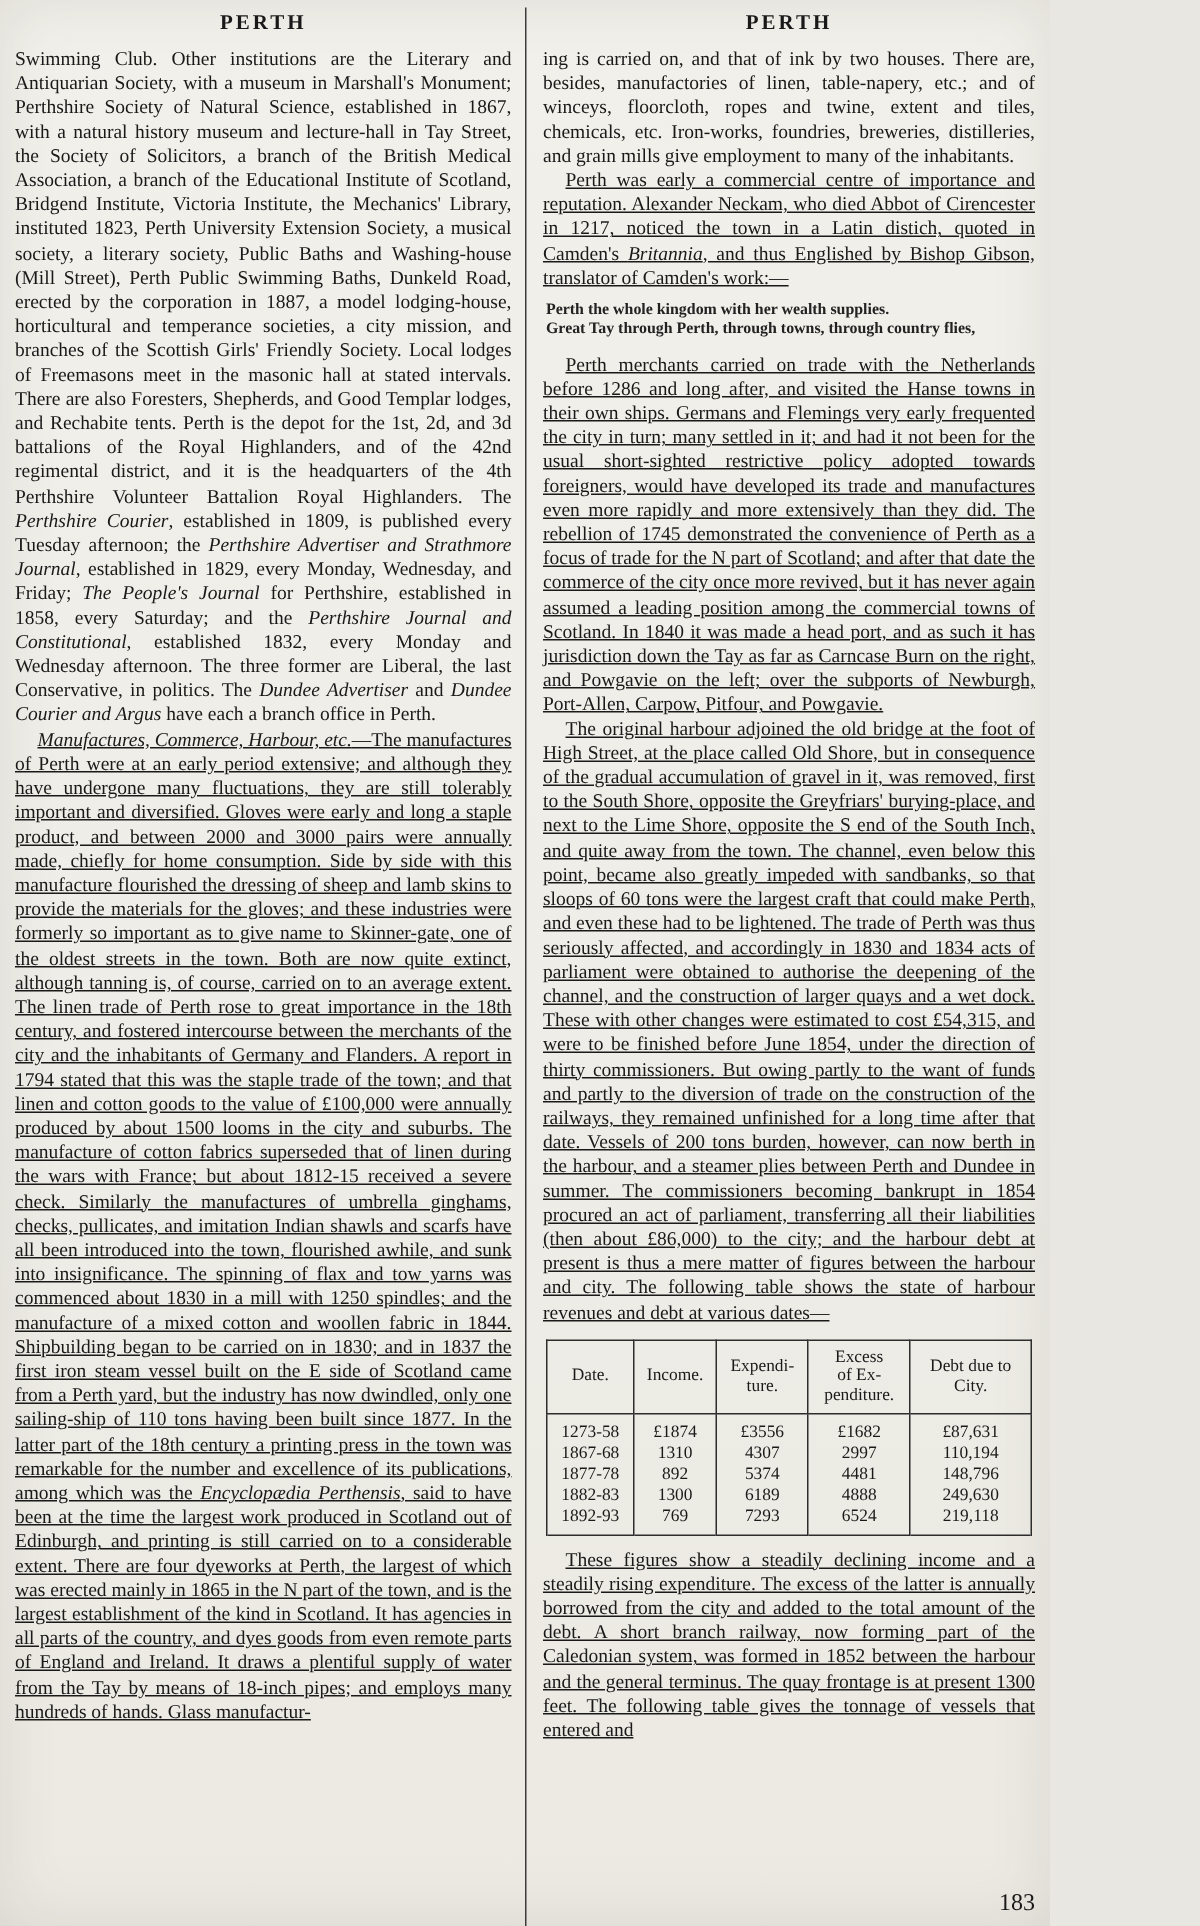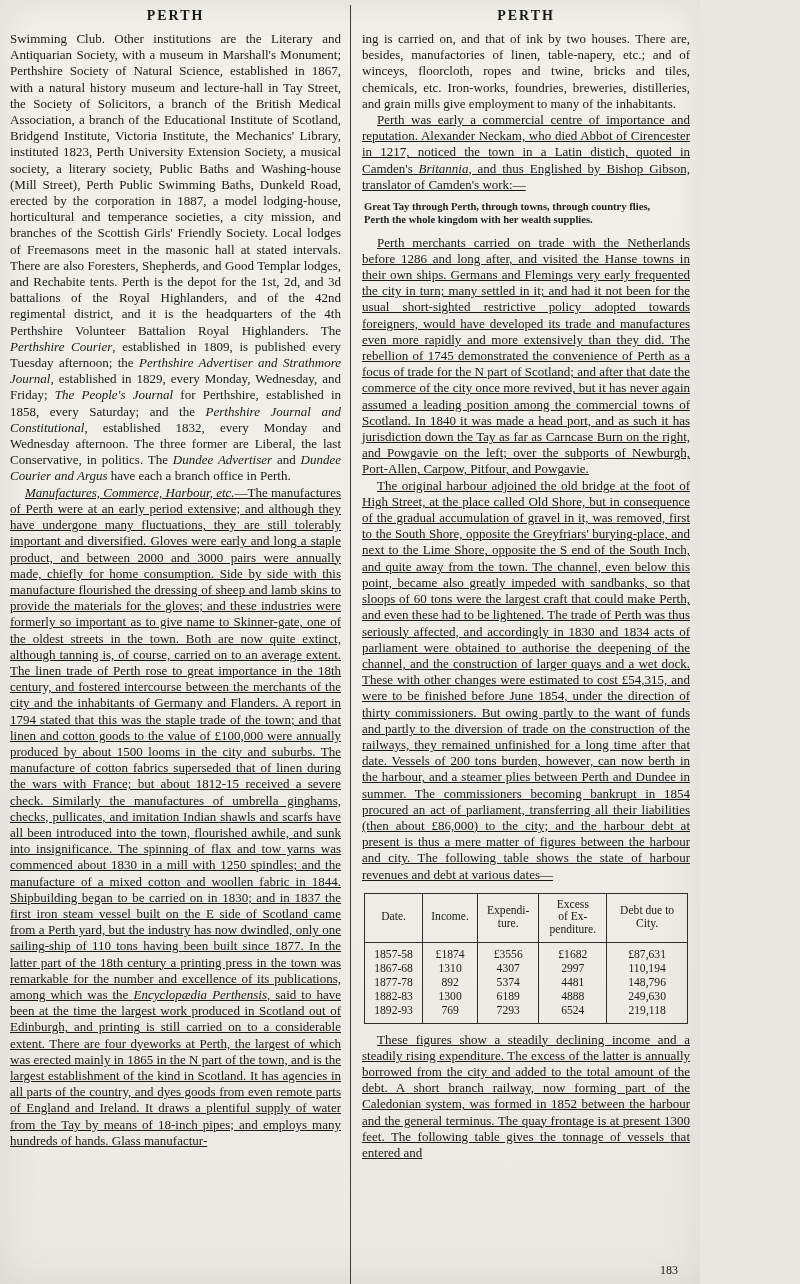--- a/index.html
+++ b/index.html
@@ -45,44 +45,44 @@
   }
   .harbour-table td {
     border-left: 1px solid #2d2d2d; border-right: 1px solid #2d2d2d;
     text-align: center; line-height: 14.2px; padding: 0 4px;
   }
   .harbour-table tbody tr:first-child td { padding-top: 5px; }
   .harbour-table tbody tr:last-child td { padding-bottom: 4px; }
   .w-date { width: 18%; } .w-income { width: 17%; } .w-exp { width: 19%; }
   .w-excess { width: 21%; } .w-debt { width: 25%; }
   .page-number {
-    position: absolute; right: 14px; bottom: 6px;
-    font-size: 12px;
+    position: absolute; right: 2px; bottom: 6px;
+    font-size: 16px;
   }
 </style>
 </head>
 <body>
 
 <div class="page">
 
   <div class="column col-left">
     <div class="running-head">PERTH</div>
     <p class="para">Swimming Club. Other institutions are the Literary and Antiquarian Society, with a museum in Marshall's Monument; Perthshire Society of Natural Science, established in 1867, with a natural history museum and lecture-hall in Tay Street, the Society of Solicitors, a branch of the British Medical Association, a branch of the Educational Institute of Scotland, Bridgend Institute, Victoria Institute, the Mechanics' Library, instituted 1823, Perth University Extension Society, a musical society, a literary society, Public Baths and Washing-house (Mill Street), Perth Public Swimming Baths, Dunkeld Road, erected by the corporation in 1887, a model lodging-house, horticultural and temperance societies, a city mission, and branches of the Scottish Girls' Friendly Society. Local lodges of Freemasons meet in the masonic hall at stated intervals. There are also Foresters, Shepherds, and Good Templar lodges, and Rechabite tents. Perth is the depot for the 1st, 2d, and 3d battalions of the Royal Highlanders, and of the 42nd regimental district, and it is the headquarters of the 4th Perthshire Volunteer Battalion Royal Highlanders. The <i>Perthshire Courier</i>, established in 1809, is published every Tuesday afternoon; the <i>Perthshire Advertiser and Strathmore Journal</i>, established in 1829, every Monday, Wednesday, and Friday; <i>The People's Journal</i> for Perthshire, established in 1858, every Saturday; and the <i>Perthshire Journal and Constitutional</i>, established 1832, every Monday and Wednesday afternoon. The three former are Liberal, the last Conservative, in politics. The <i>Dundee Advertiser</i> and <i>Dundee Courier and Argus</i> have each a branch office in Perth.</p>
     <p class="para indent"><i>Manufactures, Commerce, Harbour, etc.</i>—The manufactures of Perth were at an early period extensive; and although they have undergone many fluctuations, they are still tolerably important and diversified. Gloves were early and long a staple product, and between 2000 and 3000 pairs were annually made, chiefly for home consumption. Side by side with this manufacture flourished the dressing of sheep and lamb skins to provide the materials for the gloves; and these industries were formerly so important as to give name to Skinner-gate, one of the oldest streets in the town. Both are now quite extinct, although tanning is, of course, carried on to an average extent. The linen trade of Perth rose to great importance in the 18th century, and fostered intercourse between the merchants of the city and the inhabitants of Germany and Flanders. A report in 1794 stated that this was the staple trade of the town; and that linen and cotton goods to the value of £100,000 were annually produced by about 1500 looms in the city and suburbs. The manufacture of cotton fabrics superseded that of linen during the wars with France; but about 1812-15 received a severe check. Similarly the manufactures of umbrella ginghams, checks, pullicates, and imitation Indian shawls and scarfs have all been introduced into the town, flourished awhile, and sunk into insignificance. The spinning of flax and tow yarns was commenced about 1830 in a mill with 1250 spindles; and the manufacture of a mixed cotton and woollen fabric in 1844. Shipbuilding began to be carried on in 1830; and in 1837 the first iron steam vessel built on the E side of Scotland came from a Perth yard, but the industry has now dwindled, only one sailing-ship of 110 tons having been built since 1877. In the latter part of the 18th century a printing press in the town was remarkable for the number and excellence of its publications, among which was the <i>Encyclopædia Perthensis</i>, said to have been at the time the largest work produced in Scotland out of Edinburgh, and printing is still carried on to a considerable extent. There are four dyeworks at Perth, the largest of which was erected mainly in 1865 in the N part of the town, and is the largest establishment of the kind in Scotland. It has agencies in all parts of the country, and dyes goods from even remote parts of England and Ireland. It draws a plentiful supply of water from the Tay by means of 18-inch pipes; and employs many hundreds of hands. Glass manufactur-</p>
   </div>
 
   <div class="column col-right">
     <div class="running-head">PERTH</div>
 
-    <p class="para">ing is carried on, and that of ink by two houses. There are, besides, manufactories of linen, table-napery, etc.; and of winceys, floorcloth, ropes and twine, bricks and tiles, chemicals, etc. Iron-works, foundries, breweries, distilleries, and grain mills give employment to many of the inhabitants.</p>
+    <p class="para">ing is carried on, and that of ink by two houses. There are, besides, manufactories of linen, table-napery, etc.; and of winceys, floorcloth, ropes and twine, extent and tiles, chemicals, etc. Iron-works, foundries, breweries, distilleries, and grain mills give employment to many of the inhabitants.</p>
     <p class="para indent">Perth was early a commercial centre of importance and reputation. Alexander Neckam, who died Abbot of Cirencester in 1217, noticed the town in a Latin distich, quoted in Camden's <i>Britannia</i>, and thus Englished by Bishop Gibson, translator of Camden's work:—</p>
 
     <div class="verse">
+      <div>Perth the whole kingdom with her wealth supplies.</div>
       <div>Great Tay through Perth, through towns, through country flies,</div>
-      <div>Perth the whole kingdom with her wealth supplies.</div>
     </div>
 
     <p class="para indent">Perth merchants carried on trade with the Netherlands before 1286 and long after, and visited the Hanse towns in their own ships. Germans and Flemings very early frequented the city in turn; many settled in it; and had it not been for the usual short-sighted restrictive policy adopted towards foreigners, would have developed its trade and manufactures even more rapidly and more extensively than they did. The rebellion of 1745 demonstrated the convenience of Perth as a focus of trade for the N part of Scotland; and after that date the commerce of the city once more revived, but it has never again assumed a leading position among the commercial towns of Scotland. In 1840 it was made a head port, and as such it has jurisdiction down the Tay as far as Carncase Burn on the right, and Powgavie on the left; over the subports of Newburgh, Port-Allen, Carpow, Pitfour, and Powgavie.</p>
     <p class="para indent">The original harbour adjoined the old bridge at the foot of High Street, at the place called Old Shore, but in consequence of the gradual accumulation of gravel in it, was removed, first to the South Shore, opposite the Greyfriars' burying-place, and next to the Lime Shore, opposite the S end of the South Inch, and quite away from the town. The channel, even below this point, became also greatly impeded with sandbanks, so that sloops of 60 tons were the largest craft that could make Perth, and even these had to be lightened. The trade of Perth was thus seriously affected, and accordingly in 1830 and 1834 acts of parliament were obtained to authorise the deepening of the channel, and the construction of larger quays and a wet dock. These with other changes were estimated to cost £54,315, and were to be finished before June 1854, under the direction of thirty commissioners. But owing partly to the want of funds and partly to the diversion of trade on the construction of the railways, they remained unfinished for a long time after that date. Vessels of 200 tons burden, however, can now berth in the harbour, and a steamer plies between Perth and Dundee in summer. The commissioners becoming bankrupt in 1854 procured an act of parliament, transferring all their liabilities (then about £86,000) to the city; and the harbour debt at present is thus a mere matter of figures between the harbour and city. The following table shows the state of harbour revenues and debt at various dates—</p>
 
     <div class="table-wrap">
       <table class="harbour-table">
         <thead>
           <tr>
             <th class="w-date">Date.</th>
@@ -91,21 +91,21 @@
 ture.</th>
             <th class="w-excess">Excess
 of Ex-
 penditure.</th>
             <th class="w-debt">Debt due to
 City.</th>
           </tr>
         </thead>
         <tbody>
           <tr>
-            <td>1857-58</td>
+            <td>1273-58</td>
             <td>£1874</td>
             <td>£3556</td>
             <td>£1682</td>
             <td>£87,631</td>
           </tr>
           <tr>
             <td>1867-68</td>
             <td>1310</td>
             <td>4307</td>
             <td>2997</td>

